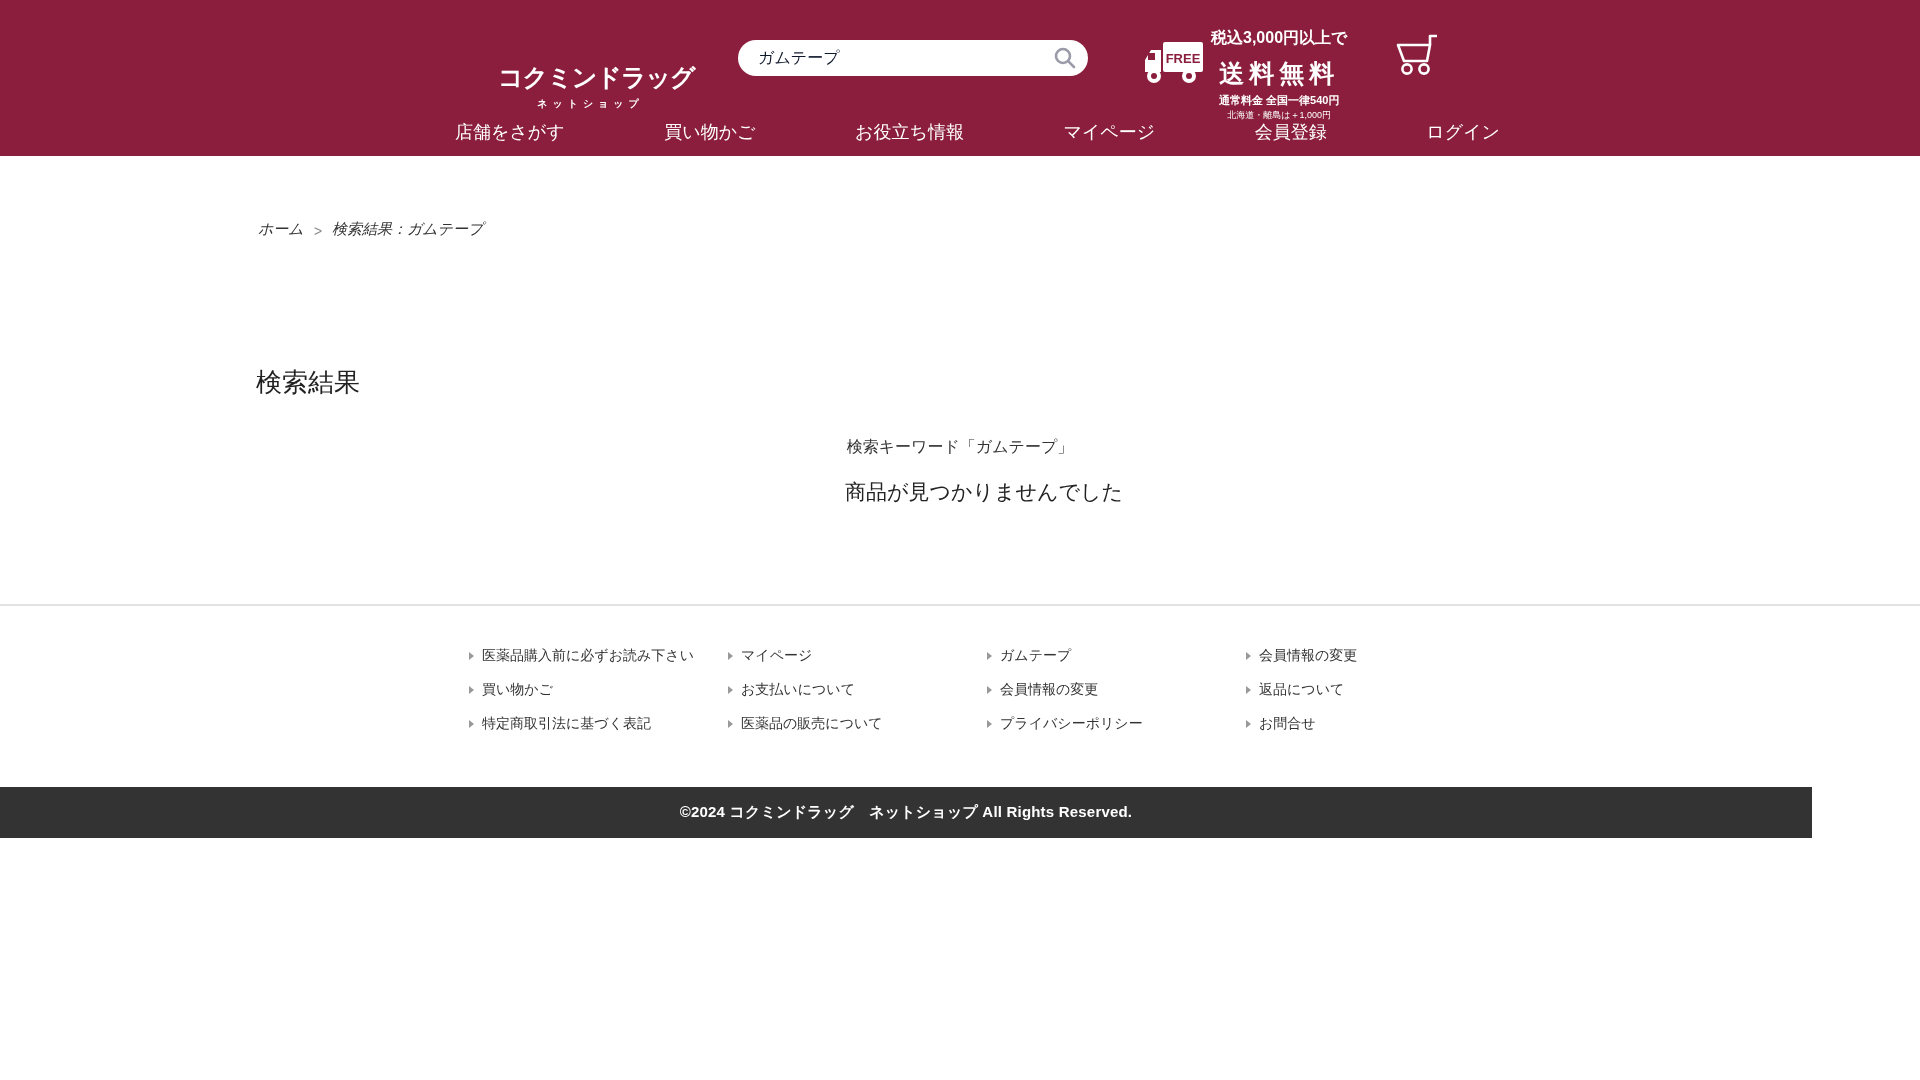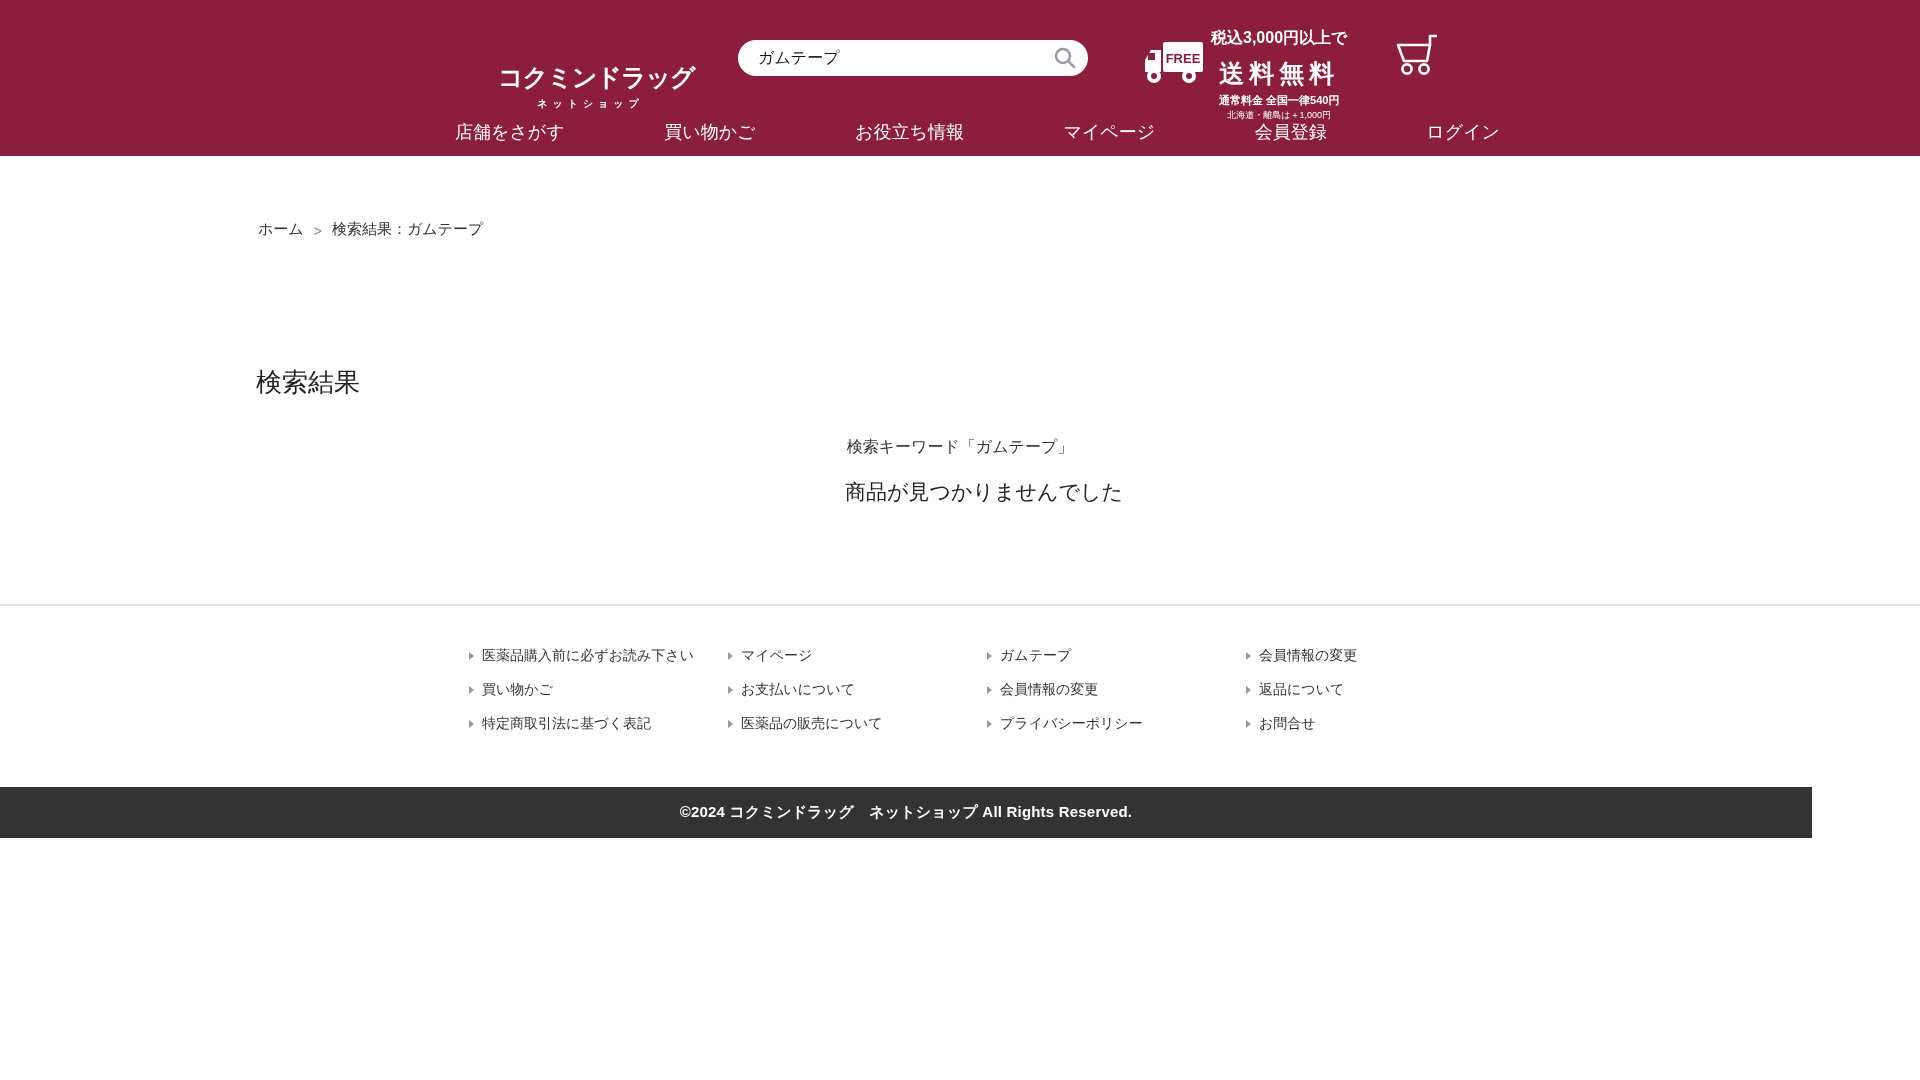--- a/index.html
+++ b/index.html
@@ -29,21 +29,21 @@
   .ship-line4 { font-size:9px; margin-top:1px; }
 
   .cart-btn { position:absolute; left:1392px; top:30px; width:50px; height:50px; cursor:pointer; }
 
   .nav { position:absolute; left:455px; top:108px; width:1045px; height:48px;
     display:flex; justify-content:space-between; align-items:center; }
   .nav-item { color:#fff; font-size:18px; cursor:pointer; white-space:nowrap; }
 
   
   .breadcrumb { position:absolute; left:258px; top:220px; font-size:15px; color:#333;
-    display:flex; align-items:flex-end; }
+    display:flex; align-items:flex-end;font-style:italic; }
   .crumb-home { cursor:pointer; }
   .crumb-sep { color:#888; margin:0 10px; font-size:14px; }
   .page-title { position:absolute; left:256px; top:365px; font-size:26px; font-weight:400; color:#222; }
   .keyword-line { position:absolute; left:0; top:437px; width:1920px; text-align:center;
     font-size:16px; color:#333; }
   .not-found { position:absolute; left:0; top:478px; width:1920px; text-align:center;
     font-size:21px; color:#222;margin-left:24px; }
 
   .divider { position:absolute; left:0; top:604px; width:1920px; border-top:2px solid #e2e2e2; }
 

